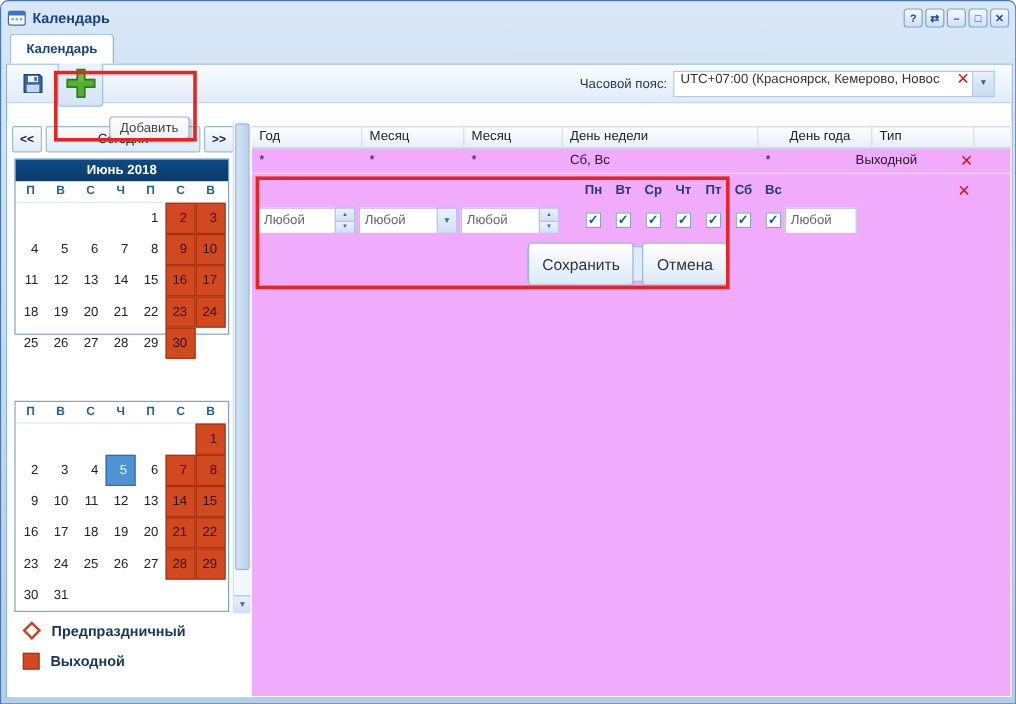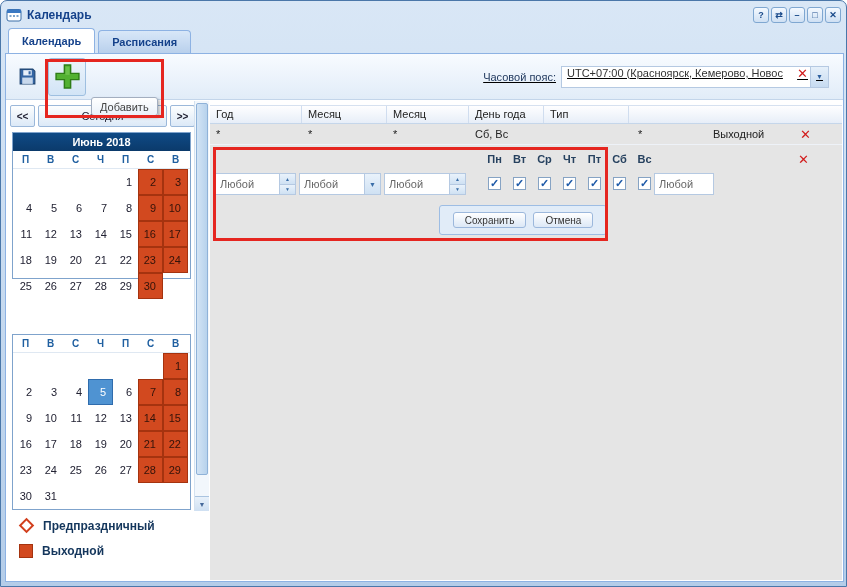--- a/index.html
+++ b/index.html
@@ -24,23 +24,23 @@
   .tab { height:23px; padding:0 13px; display:flex; align-items:center; cursor:pointer;
     border:1px solid #8db2e3; border-bottom:none; border-radius:4px 4px 0 0;
     background:linear-gradient(#d8e7f8,#b9d0ec); color:#15428b; font-weight:bold; }
   .tab.active { background:#ffffff; height:25px; }
 
   
   .content { position:absolute; left:4px; top:52px; width:839px; height:529px;
     background:#fff; border:1px solid #8db2e3; z-index:1; }
 
   
-  .toolbar { position:absolute; left:0; top:0; right:0; height:46px;
+  .toolbar { position:absolute; left:0; top:0; right:0; height:32px;
     background:linear-gradient(#f8fbff,#e1ecf8); border-bottom:1px solid #c3d5ea;
-    display:flex; align-items:center; padding:0 14px 0 8px;text-decoration:underline; }
+    display:flex; align-items:center; padding:0 14px 0 8px; }
   .save-button { width:26px; height:26px; margin-right:8px; border:1px solid transparent; border-radius:3px;
     background:transparent; display:flex; align-items:center; justify-content:center; cursor:pointer; }
   .add-button { width:38px; height:38px; border:1px solid #9ebfe0; border-radius:3px;
     background:linear-gradient(#ecf4fc,#d2e4f6); display:flex; align-items:center; justify-content:center; cursor:pointer; }
   .toolbar-right { margin-left:auto; display:flex; align-items:center; gap:5px; }
   .tz-label { color:#223a5f; }
   .combo { display:flex; align-items:center; height:22px; }
   .combo-input { width:250px; height:22px; border:1px solid #b5c9e2; background:#fff;
     padding:0 2px 0 5px; display:flex; align-items:flex-start; overflow:hidden; cursor:text; }
   .combo-text { flex:1; min-width:0; white-space:nowrap; overflow:hidden; color:#333; }
@@ -88,21 +88,21 @@
   .legend { position:absolute; left:6px; top:412px; width:190px; }
   .legend-item { display:flex; align-items:center; gap:9px; height:25px; padding-left:3px; }
   .legend-label { font-weight:bold; color:#14365c; font-size:12px; }
   .shape { width:14px; height:14px; flex:0 0 auto; }
   .shape.diamond { width:11px; height:11px; border:2px solid #d2401e; background:#fff;
     transform:rotate(45deg); margin:0 2px; }
   .shape.circle { border-radius:50%; background:var(--holiday-orange,#e8791e); }
   .shape.square { background:var(--weekend-red,#d2491f); border:1px solid #a5330f; }
 
   
-  .grid-panel { position:absolute; left:204px; top:4px; right:1px; bottom:1px; background:#e5e5e5; }
+  .grid-panel { position:absolute; left:204px; top:4px; right:1px; bottom:1px; background:#f0abfc; }
   .grid-header { display:flex; height:19px; border-top:1px solid #d6e1f0; border-bottom:1px solid #c5d6ea;
     background:linear-gradient(#fefeff,#e7eef8); }
   .gh-cell { border-right:1px solid #d0ddef; padding:0 6px; line-height:17px; color:#222;
     white-space:nowrap; overflow:hidden; cursor:pointer; }
   .gh-fill { flex:1; border-right:none; cursor:default; }
   .grid-row { display:flex; height:21px; align-items:center; border-bottom:1px solid #eef2f8; }
   .gr-cell { padding:0 6px; color:#222; white-space:nowrap; overflow:hidden; }
   .gr-x { width:48px; padding-left:8px; }
 
   
@@ -126,22 +126,22 @@
   .spin-up { border-bottom:1px solid #b5c9e2; }
   .trigger { width:17px; border:1px solid #b5c9e2; background:linear-gradient(#e9f2fb,#cfe1f3);
     color:#3a6ea8; font-size:7px; display:flex; align-items:center; justify-content:center; cursor:pointer; }
   .cb-row { position:absolute; left:272px; top:4px; display:flex; }
   .cb-slot { width:25px; display:flex; justify-content:center; }
   .cb { width:13px; height:13px; border:1px solid #86a3c4; background:#fff; cursor:pointer;
     color:#1e5aa8; font-size:11px; font-weight:bold; display:flex; align-items:center; justify-content:center; }
   .buttons-panel { position:absolute; left:229px; top:58px; width:168px; height:30px;
     background:#e1ecf8; border:1px solid #9dbde4; border-radius:3px;
     display:flex; align-items:center; justify-content:center; gap:7px; }
-  .btn { height:16px; padding:0 11px; border:1px solid #9cb8dc; border-radius:3px; cursor:pointer;
-    background:linear-gradient(#ffffff,#dce8f6); color:#333; font-size:10px; font-family:inherit; }
+  .btn { height:36px; padding:0 11px; border:1px solid #9cb8dc; border-radius:3px; cursor:pointer;
+    background:linear-gradient(#ffffff,#dce8f6); color:#333; font-size:13px; font-family:inherit; }
 
   
   .tooltip { position:absolute; left:90px; top:96px; height:19px; padding:0 8px; z-index:50;
     background:linear-gradient(#ffffff,#eaf1f9); border:1px solid #a3aebf; border-radius:3px;
     box-shadow:2px 2px 3px rgba(0,0,0,.25); display:flex; align-items:center; color:#444; }
   .annotation { position:absolute; border:3px solid var(--annotation-red,#e52620); z-index:60; pointer-events:none; }
   #ann1 { left:44px; top:58px; width:119px; height:59px; }
   #ann2 { left:212px; top:146px; width:395px; height:94px; }
 </style>
 </head>
@@ -164,21 +164,20 @@
         <span class="win-btn">?</span>
         <span class="win-btn">⇄</span>
         <span class="win-btn">–</span>
         <span class="win-btn">□</span>
         <span class="win-btn">✕</span>
       </div>
   </div>
 
   <div class="tabbar">
       <div class="tab active">Календарь</div>
-      <div class="tab">Расписания</div>
     </div>
 
   <div class="content">
 
     <div class="toolbar">
       <button class="save-button">
         <span style="display:flex">
           <svg width="19" height="19" viewBox="0 0 18 18">
             <path d="M2 2 h12 l2 2 v12 h-14 z" fill="#3465a4" stroke="#1f4470"></path>
             <rect x="5" y="3" width="8" height="5" fill="#e8f0fa"></rect>
@@ -360,21 +359,22 @@
               <span class="legend-label">Выходной</span>
             </div>
           </div>
       </div>
 
       <div class="grid-panel">
         <div class="grid-header">
             <div class="gh-cell" style="width: 92px;">Год</div>
             <div class="gh-cell" style="width: 85px;">Месяц</div>
             <div class="gh-cell" style="width: 82px;">Месяц</div>
-            <div class="gh-cell" style="width: 75px;">День года</div>
+            <div class="gh-cell" style="width: 163px;">День недели</div>
+            <div class="gh-cell" style="width: 75px; margin-left: 20px;">День года</div>
             <div class="gh-cell" style="width: 85px;">Тип</div>
             <div class="gh-cell gh-fill"></div>
           </div>
         <div>
             <div class="grid-row">
               <div class="gr-cell" style="width: 92px;">*</div>
               <div class="gr-cell" style="width: 85px;">*</div>
               <div class="gr-cell" style="width: 82px;">*</div>
               <div class="gr-cell" style="width: 163px;">Сб, Вс</div>
               <div class="gr-cell" style="width: 75px;">*</div>

